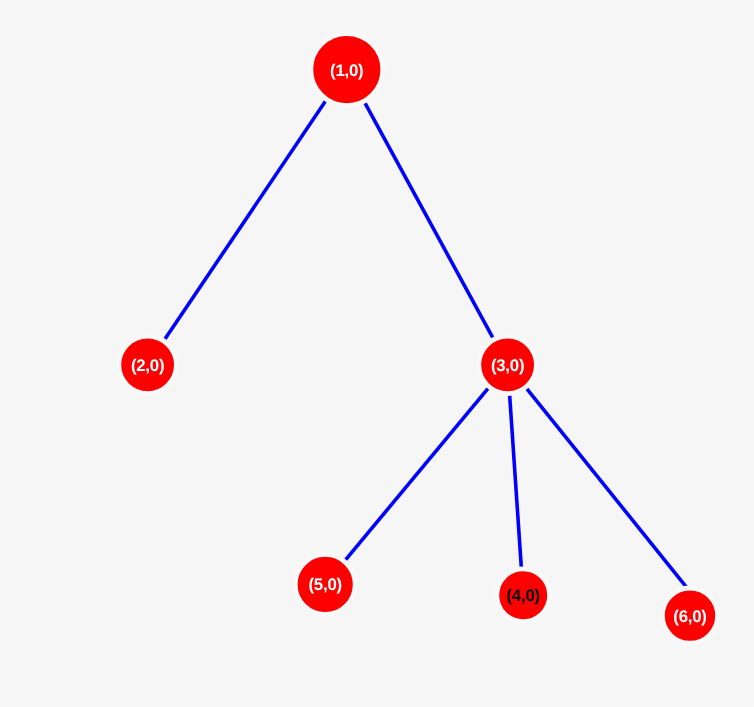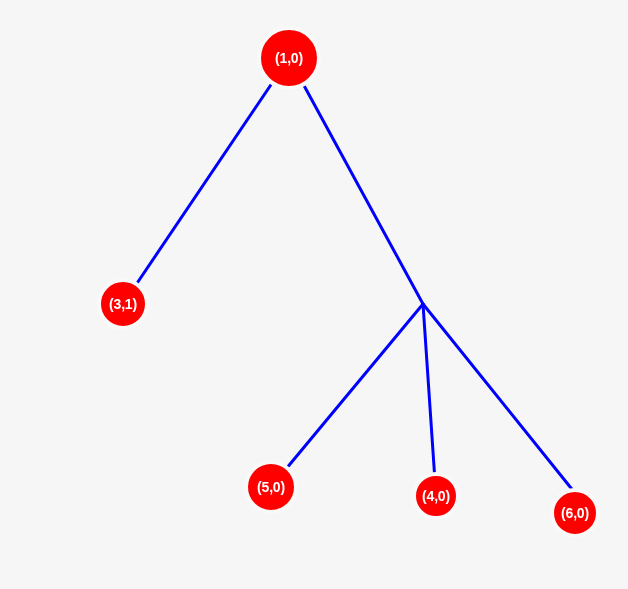--- a/index.html
+++ b/index.html
@@ -63,25 +63,28 @@
       <line x1="289" y1="58" x2="423" y2="304" stroke="#0000ff" stroke-width="3" stroke-linecap="round"></line>
       <line x1="423" y1="304" x2="271" y2="487" stroke="#0000ff" stroke-width="3" stroke-linecap="round"></line>
       <line x1="423" y1="304" x2="436" y2="496" stroke="#0000ff" stroke-width="3" stroke-linecap="round"></line>
       <line x1="423" y1="304" x2="575" y2="493" stroke="#0000ff" stroke-width="3" stroke-linecap="round"></line>
     </svg>
   <div id="node-layer">
       <div class="graph-node" style="left: 257px; top: 26px; width: 64px; height: 64px; background: rgb(255, 0, 0); border-color: rgb(249, 249, 249);">
         <span class="node-label" style="color: rgb(255, 255, 255);">(1,0)</span>
       </div>
       <div class="graph-node" style="left: 97px; top: 278px; width: 52px; height: 52px; background: rgb(255, 0, 0); border-color: rgb(249, 249, 249);">
-        <span class="node-label" style="color: rgb(255, 255, 255);">(3,1)</span>
+        <span class="node-label" style="color: rgb(255, 255, 255);">(2,0)</span>
+      </div>
+      <div class="graph-node" style="left: 397px; top: 278px; width: 52px; height: 52px; background: rgb(255, 0, 0); border-color: rgb(249, 249, 249);">
+        <span class="node-label" style="color: rgb(255, 255, 255);">(3,0)</span>
       </div>
       <div class="graph-node" style="left: 244px; top: 460px; width: 54px; height: 54px; background: rgb(255, 0, 0); border-color: rgb(249, 249, 249);">
         <span class="node-label" style="color: #ffffff;">(5,0)</span>
       </div>
       <div class="graph-node" style="left: 412px; top: 472px; width: 48px; height: 48px; background: rgb(255, 0, 0); border-color: rgb(249, 249, 249);">
-        <span class="node-label" style="color: #ffffff;">(4,0)</span>
+        <span class="node-label" style="color: #000000;">(4,0)</span>
       </div>
       <div class="graph-node" style="left: 550px; top: 488px; width: 50px; height: 50px; background: rgb(255, 0, 0); border-color: rgb(249, 249, 249);">
         <span class="node-label" style="color: rgb(255, 255, 255);">(6,0)</span>
       </div>
     </div>
 </div>
 
 </body></html>

